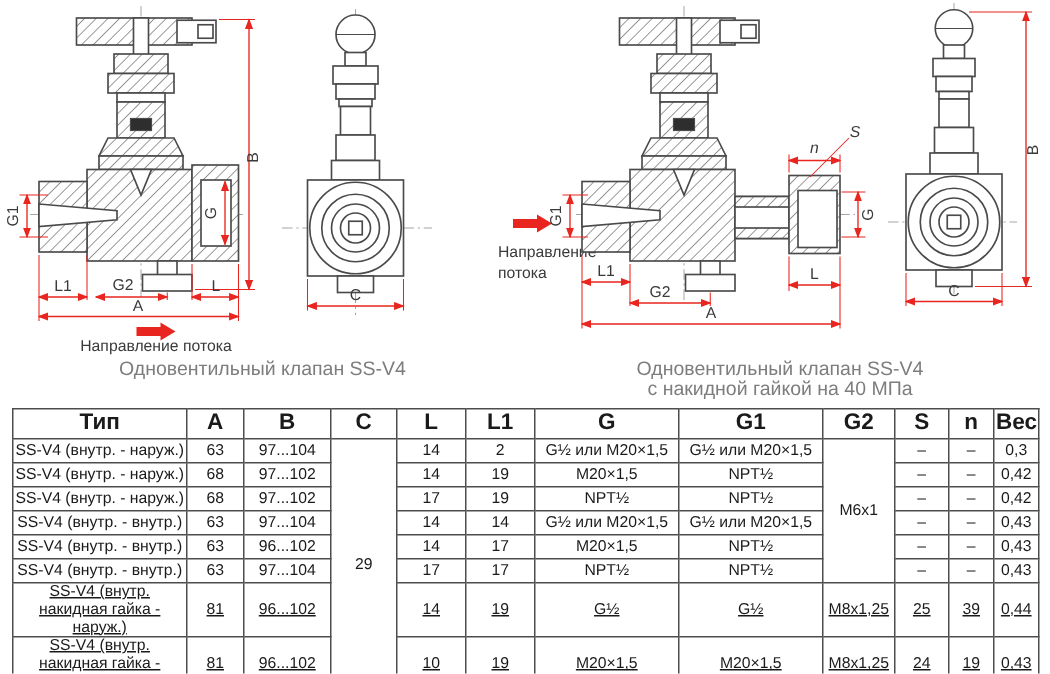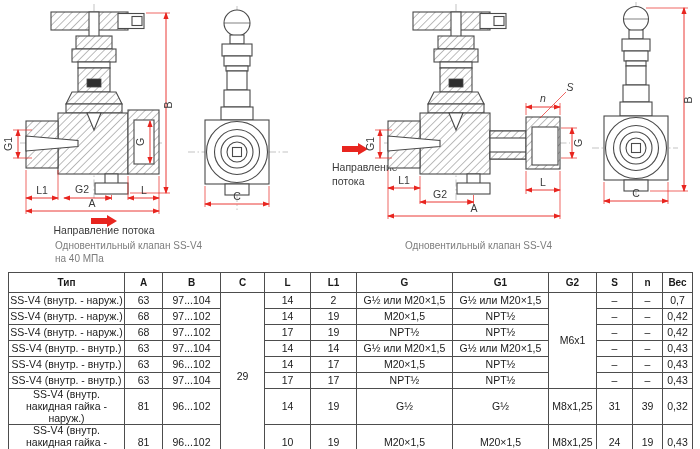--- a/index.html
+++ b/index.html
@@ -13,29 +13,29 @@
   .dk{fill:#2e2e2e;stroke:#4a4a4a;stroke-width:.8;}
   .thin{stroke:#4a4a4a;stroke-width:.7;fill:none;}
   .cl{stroke:#9b9b9b;stroke-width:.6;fill:none;stroke-dasharray:7 2.5 1.5 2.5;}
   .dim{stroke:#e8251f;stroke-width:.9;fill:none;}
   .ext{stroke:#e8251f;stroke-width:.7;fill:none;}
   .dt{fill:#3a3a3a;font-size:10.5px;font-family:"Liberation Sans",sans-serif;}
   .it{font-style:italic;}
   .flowt{fill:#3a3a3a;font-size:10.5px;font-family:"Liberation Sans",sans-serif;}
   .farrow{fill:#e8251f;stroke:none;}
   
-  .caption{position:absolute;color:#7d7d7d;font-size:10px;line-height:13px;}
+  .caption{position:absolute;color:#7d7d7d;font-size:13px;line-height:13px;text-align:center;}
   
   table.spec{position:absolute;left:8px;top:272px;width:684px;border-collapse:collapse;
              table-layout:fixed;font-size:10.5px;color:#1a1a1a;}
   .spec th,.spec td{border:1px solid #4d4d4d;text-align:center;vertical-align:middle;
                     padding:0 1px;line-height:1.12;overflow:hidden;}
-  .spec th{font-weight:bold;font-size:10px;height:19px;margin-top:11px;}
+  .spec th{font-weight:bold;font-size:15px;height:19px;margin-top:11px;}
   .spec td{height:15px;}
-  .spec tr.tall td{height:28px;}
+  .spec tr.tall td{height:28px;text-decoration:underline;}
 </style>
 </head>
 <body>
 
 <div class="page">
 
   <svg width="0" height="0" style="position:absolute" aria-hidden="true">
     <defs>
       <pattern id="hatch" width="5.5" height="5.5" patternUnits="userSpaceOnUse" patternTransform="rotate(45)">
         <rect width="5.5" height="5.5" fill="#ffffff"></rect>
@@ -240,24 +240,24 @@
     </g>
     <g>
       <path class="ext" d="M18,182 V204 M82,182 V204"></path>
       <line class="dim" x1="18" y1="201" x2="82" y2="201" marker-start="url(#da)" marker-end="url(#da)"></line>
       <text class="dt" x="50" y="197" text-anchor="middle">C</text>
     </g>
   </svg>
 
   <div class="caption" style="left:55px;top:239px;width:240px">
     <div>Одновентильный клапан SS-V4</div>
-    <div>на 40 МПа</div>
   </div>
   <div class="caption" style="left:405px;top:239px;width:230px">
     <div>Одновентильный клапан SS-V4</div>
+    <div>с накидной гайкой на 40 МПа</div>
   </div>
 
   <table class="spec">
     <colgroup>
       <col style="width:116px">
         <col style="width:38px">
         <col style="width:58px">
         <col style="width:44px">
       <col style="width:46px">
         <col style="width:46px">
@@ -290,21 +290,21 @@
         <td>63</td>
         <td>97...104</td>
         <td rowspan="8">29</td>
         <td>14</td>
         <td>2</td>
         <td>G½ или M20×1,5</td>
         <td>G½ или M20×1,5</td>
         <td rowspan="6">M6x1</td>
         <td>–</td>
         <td>–</td>
-        <td>0,7</td>
+        <td>0,3</td>
       </tr>
       <tr>
         <td>SS-V4 (внутр. - наруж.)</td>
         <td>68</td>
         <td>97...102</td>
         <td>14</td>
         <td>19</td>
         <td>M20×1,5</td>
         <td>NPT½</td>
         <td>–</td>
@@ -361,23 +361,23 @@
       </tr>
       <tr class="tall">
         <td>SS-V4 (внутр. накидная гайка - наруж.)</td>
         <td>81</td>
         <td>96...102</td>
         <td>14</td>
         <td>19</td>
         <td>G½</td>
         <td>G½</td>
         <td>M8x1,25</td>
-        <td>31</td>
+        <td>25</td>
         <td>39</td>
-        <td>0,32</td>
+        <td>0,44</td>
       </tr>
       <tr class="tall">
         <td>SS-V4 (внутр. накидная гайка - наруж.)</td>
         <td>81</td>
         <td>96...102</td>
         <td>10</td>
         <td>19</td>
         <td>M20×1,5</td>
         <td>M20×1,5</td>
         <td>M8x1,25</td>

